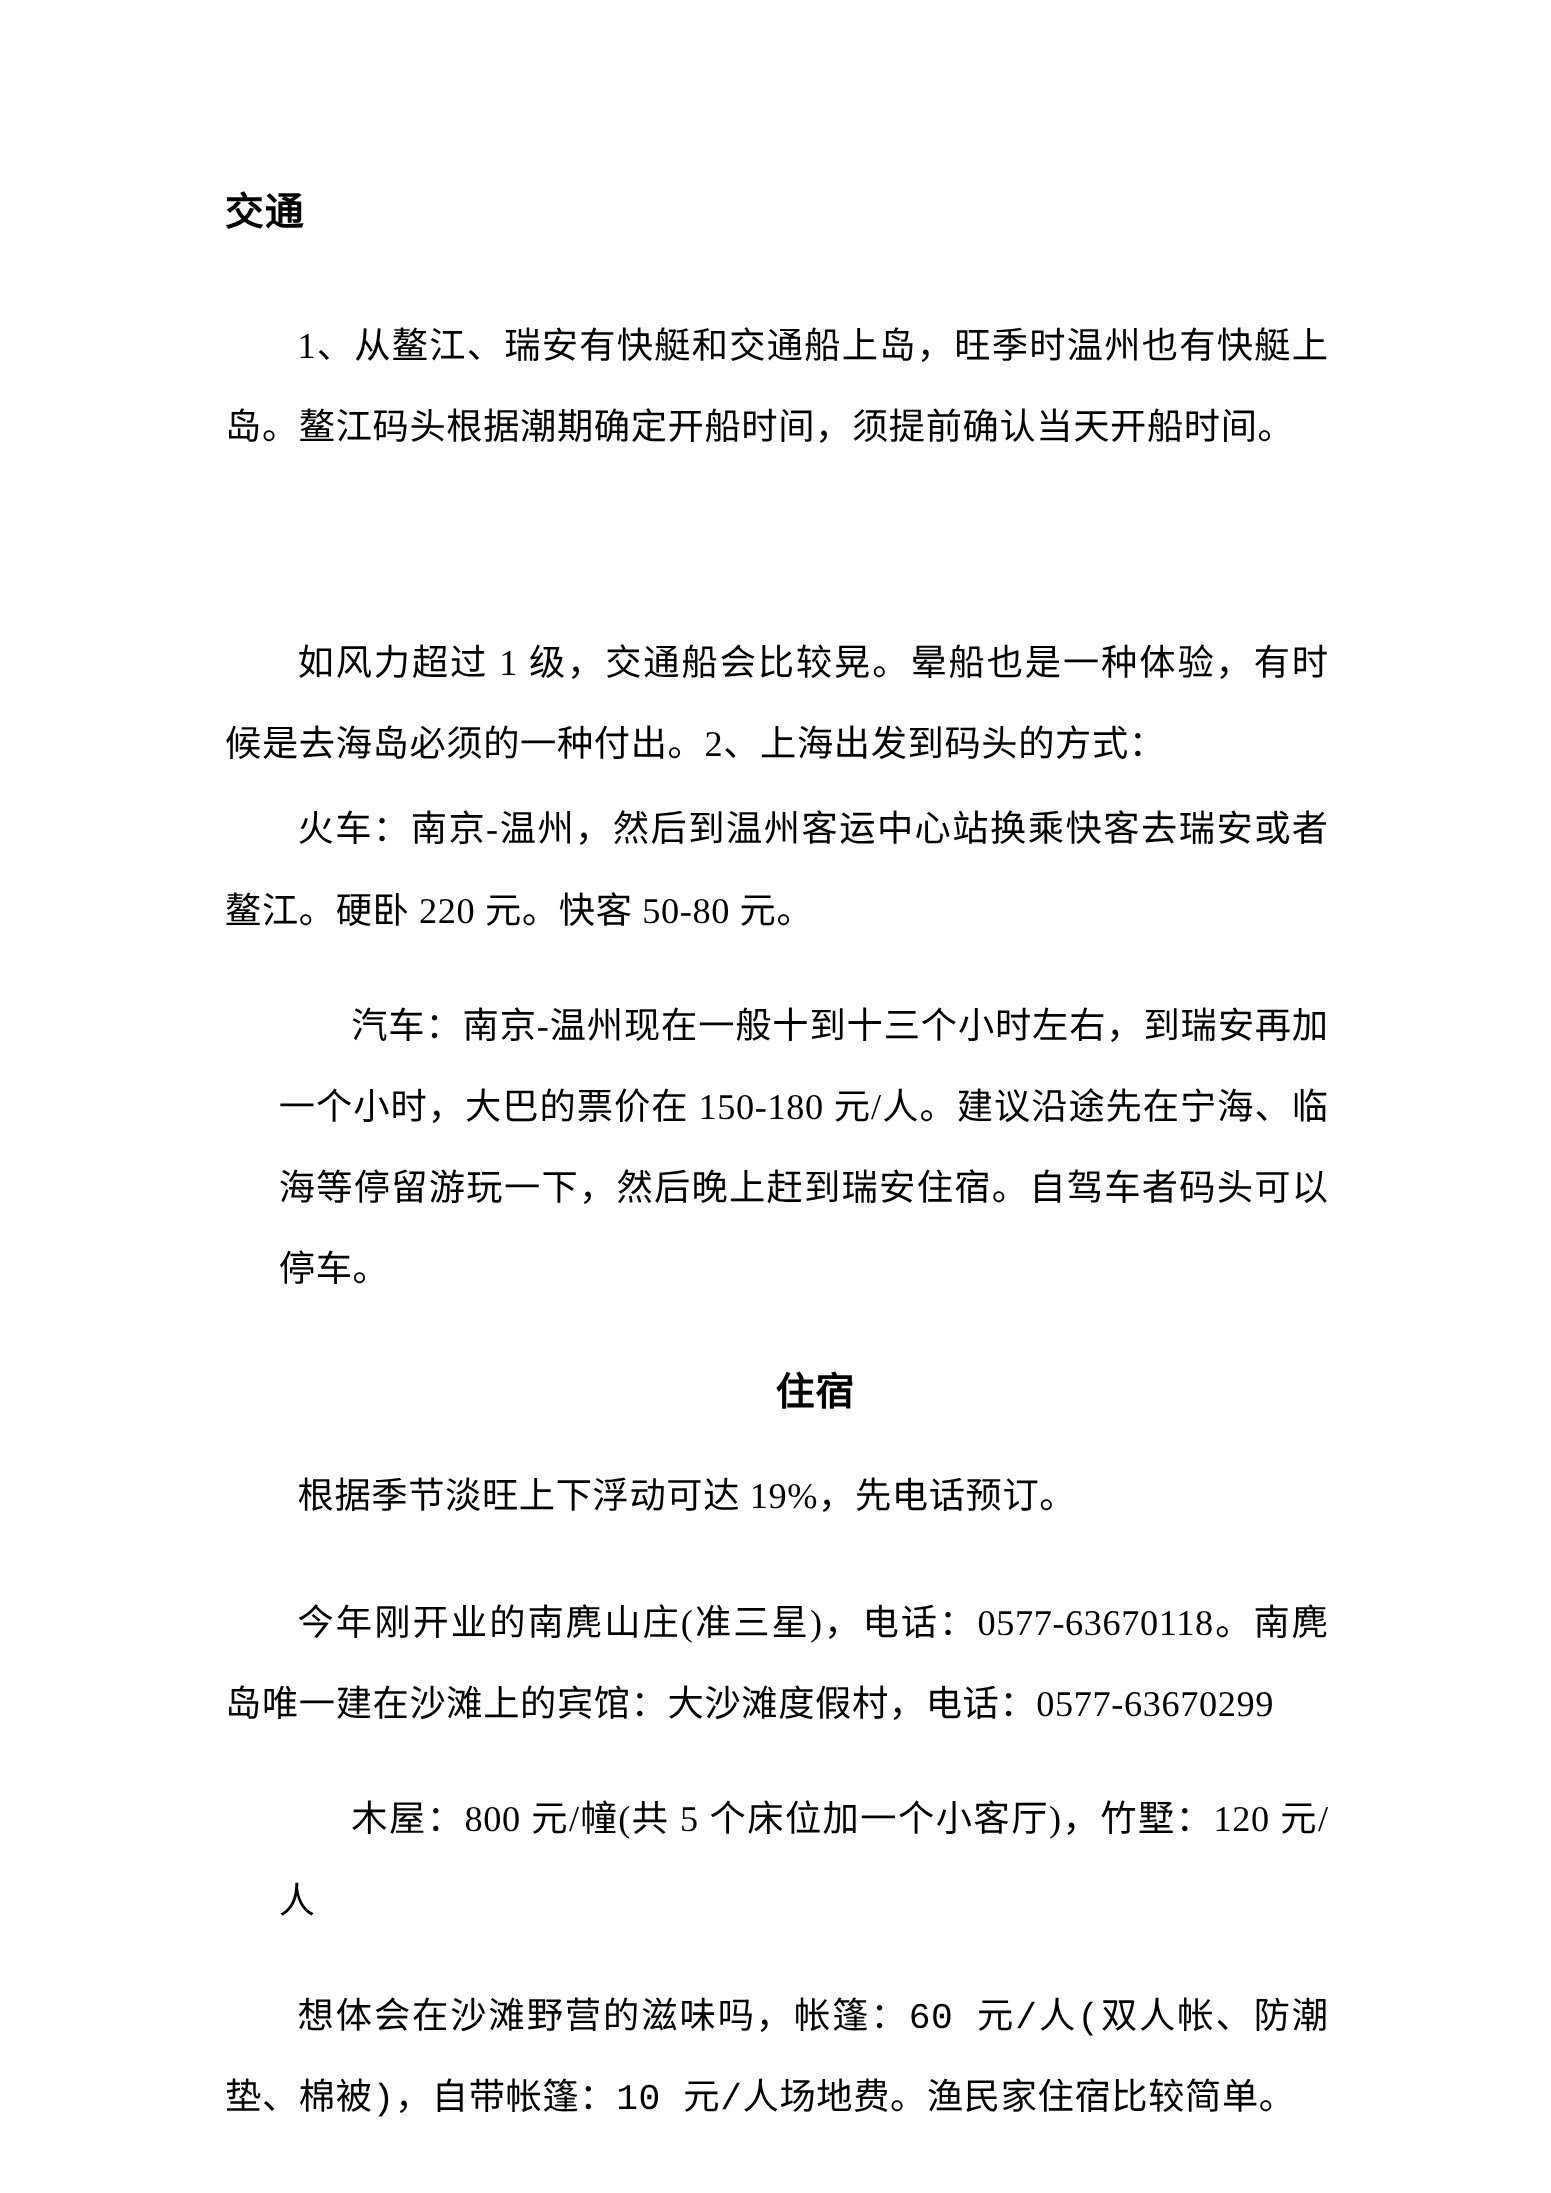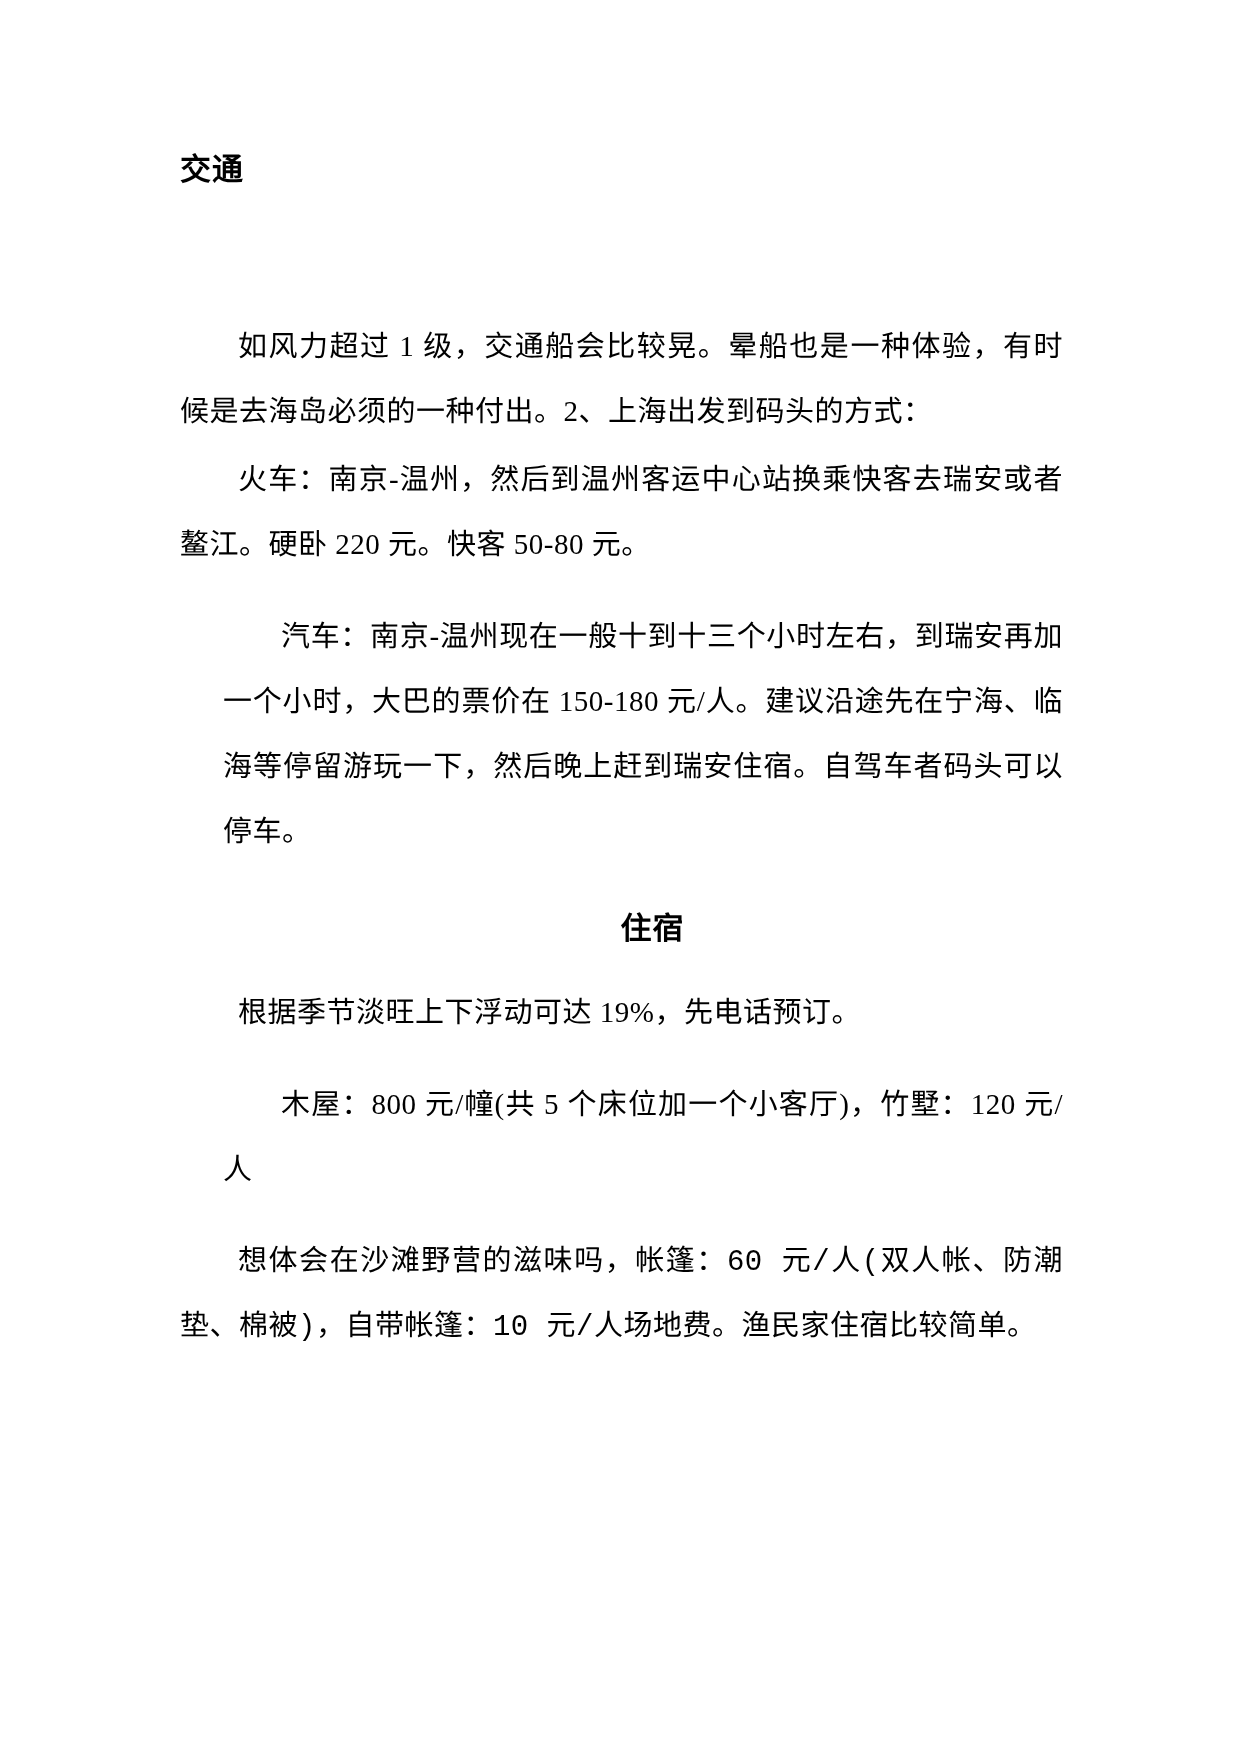--- a/index.html
+++ b/index.html
@@ -50,29 +50,31 @@
   .gap-paragraph-b     { margin-top: 37px; }
   .gap-paragraph-c     { margin-top: 28px; font-family: Liberation Mono, monospace; }
 </style>
 </head>
 <body>
 
 <div class="page">
 
   <h1 class="heading">交通</h1>
 
+  <p class="para gap-after-heading">1、从鳌江、瑞安有快艇和交通船上岛，旺季时温州也有快艇上岛。鳌江码头根据潮期确定开船时间，须提前确认当天开船时间。</p>
 
   <p class="para gap-large">如风力超过 1 级，交通船会比较晃。晕船也是一种体验，有时候是去海岛必须的一种付出。2、上海出发到码头的方式：</p>
 
   <p class="para gap-none">火车：南京-温州，然后到温州客运中心站换乘快客去瑞安或者鳌江。硬卧 220 元。快客 50-80 元。</p>
 
   <p class="para gap-paragraph">汽车：南京-温州现在一般十到十三个小时左右，到瑞安再加一个小时，大巴的票价在 150-180 元/人。建议沿途先在宁海、临海等停留游玩一下，然后晚上赶到瑞安住宿。自驾车者码头可以停车。</p>
 
   <h2 class="heading indented gap-before-heading2">住宿</h2>
 
   <p class="para gap-after-heading2">根据季节淡旺上下浮动可达 19%，先电话预订。</p>
 
+  <p class="para gap-paragraph-b">今年刚开业的南麂山庄(准三星)，电话：0577-63670118。南麂岛唯一建在沙滩上的宾馆：大沙滩度假村，电话：0577-63670299</p>
 
   <p class="para gap-paragraph">木屋：800 元/幢(共 5 个床位加一个小客厅)，竹墅：120 元/人</p>
 
   <p class="para gap-paragraph-c">想体会在沙滩野营的滋味吗，帐篷：60 元/人(双人帐、防潮垫、棉被)，自带帐篷：10 元/人场地费。渔民家住宿比较简单。</p>
 
 </div>
 
 </body></html>

